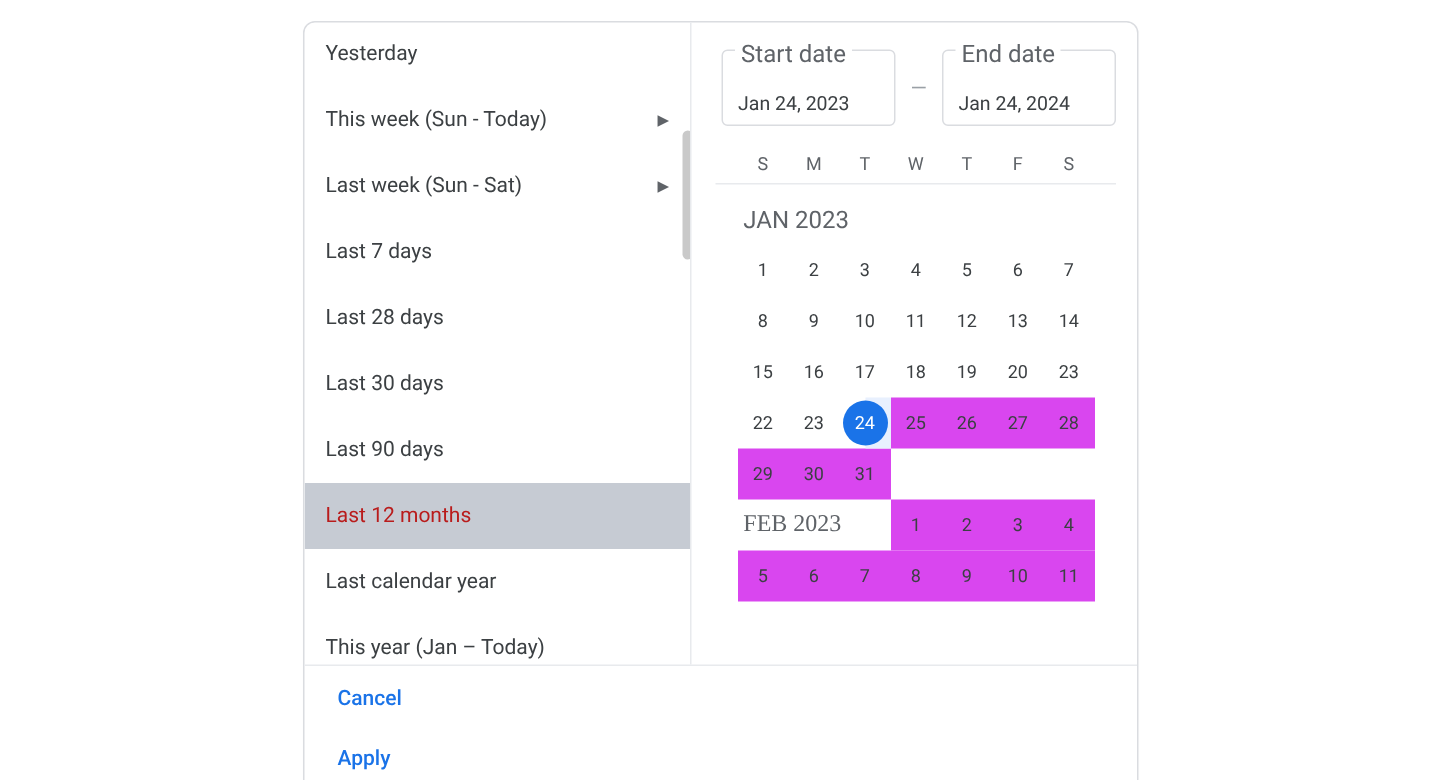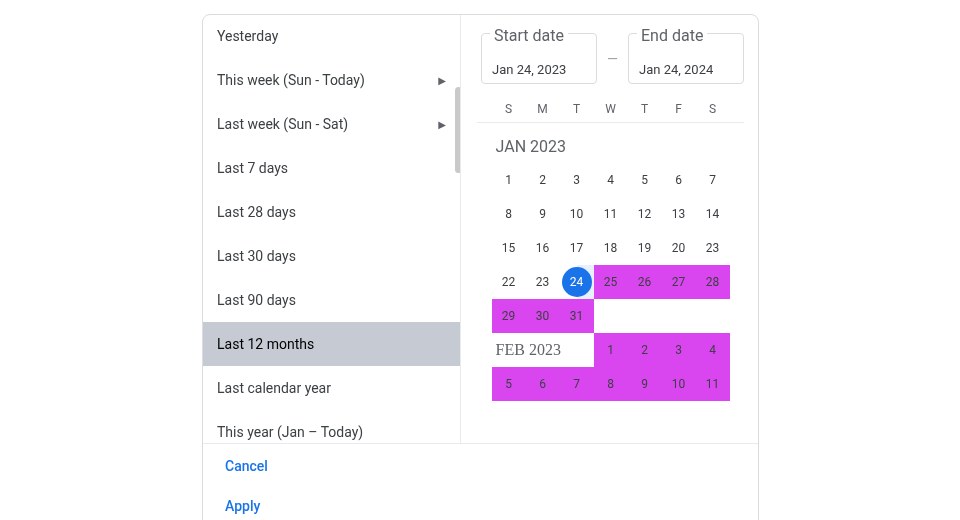--- a/index.html
+++ b/index.html
@@ -48,21 +48,21 @@
     display: flex;
     align-items: center;
     height: 44px;
     padding: 0 14px;
     color: #3c4043;
     cursor: pointer;
   }
   .preset .label { flex: 1; }
   .preset.selected {
     background: #c6cbd3;
-    color: #000000;
+    color: #b91c1c;
     justify-content: center;
   }
   .preset .chev {
     color: #5f6368;
     font-size: 10px;
     margin-left: 6px;
   }
   .left-scrollbar {
     position: absolute;
     top: 72px;

